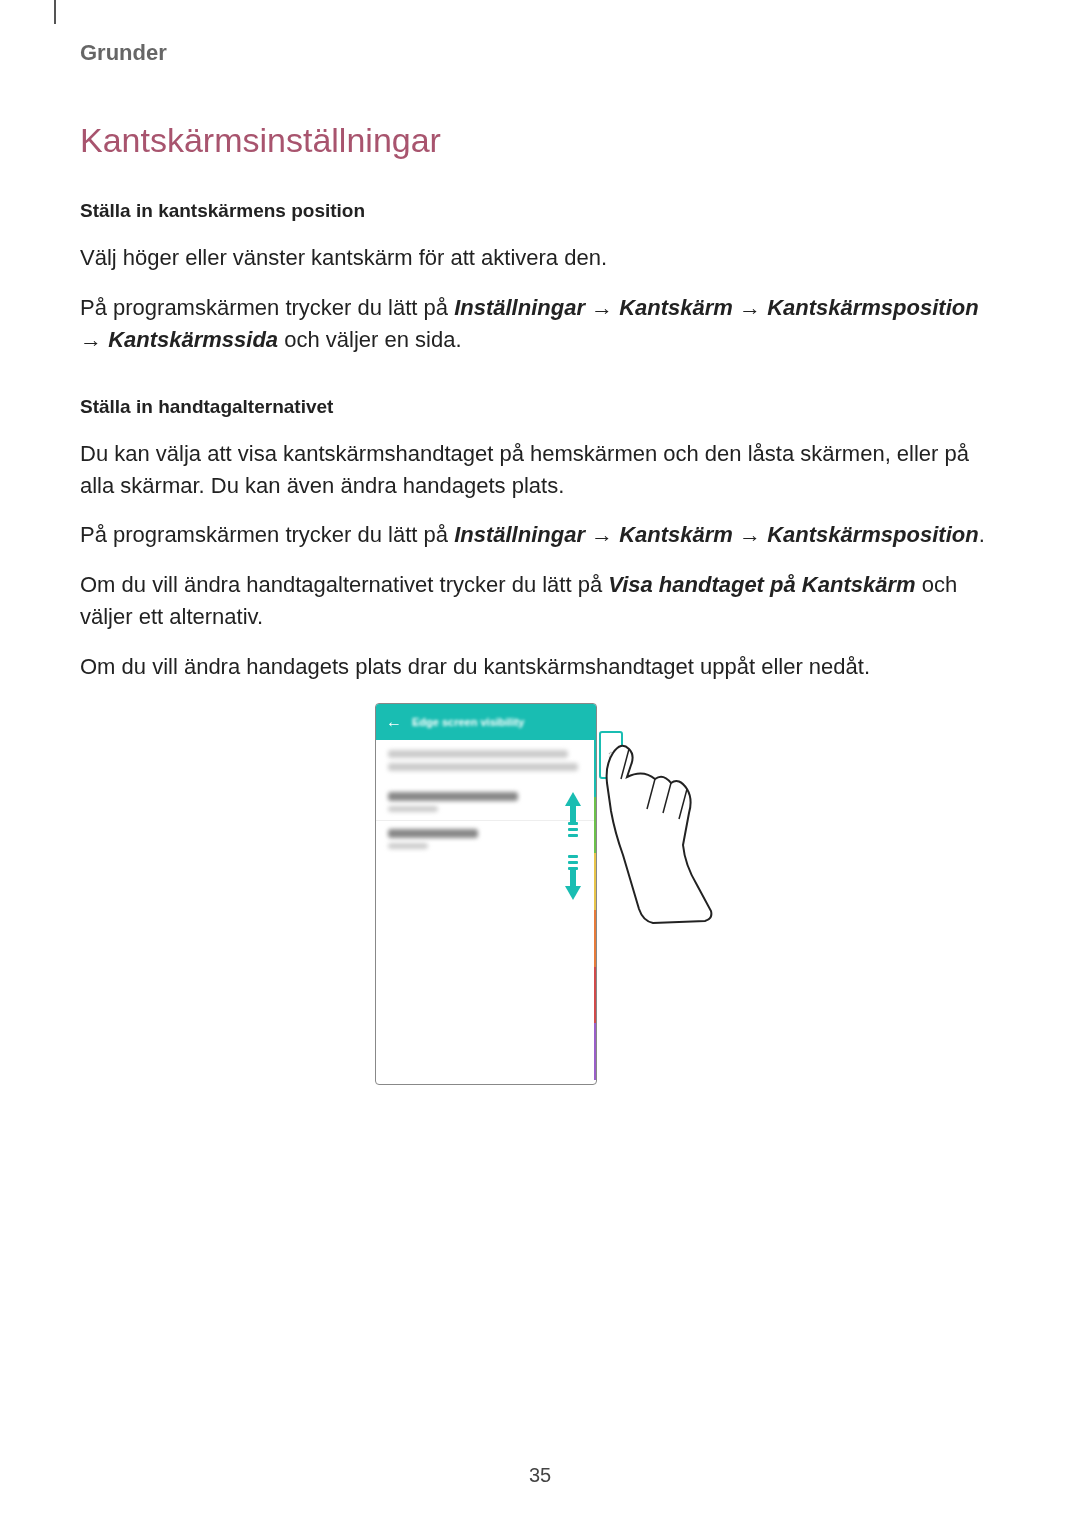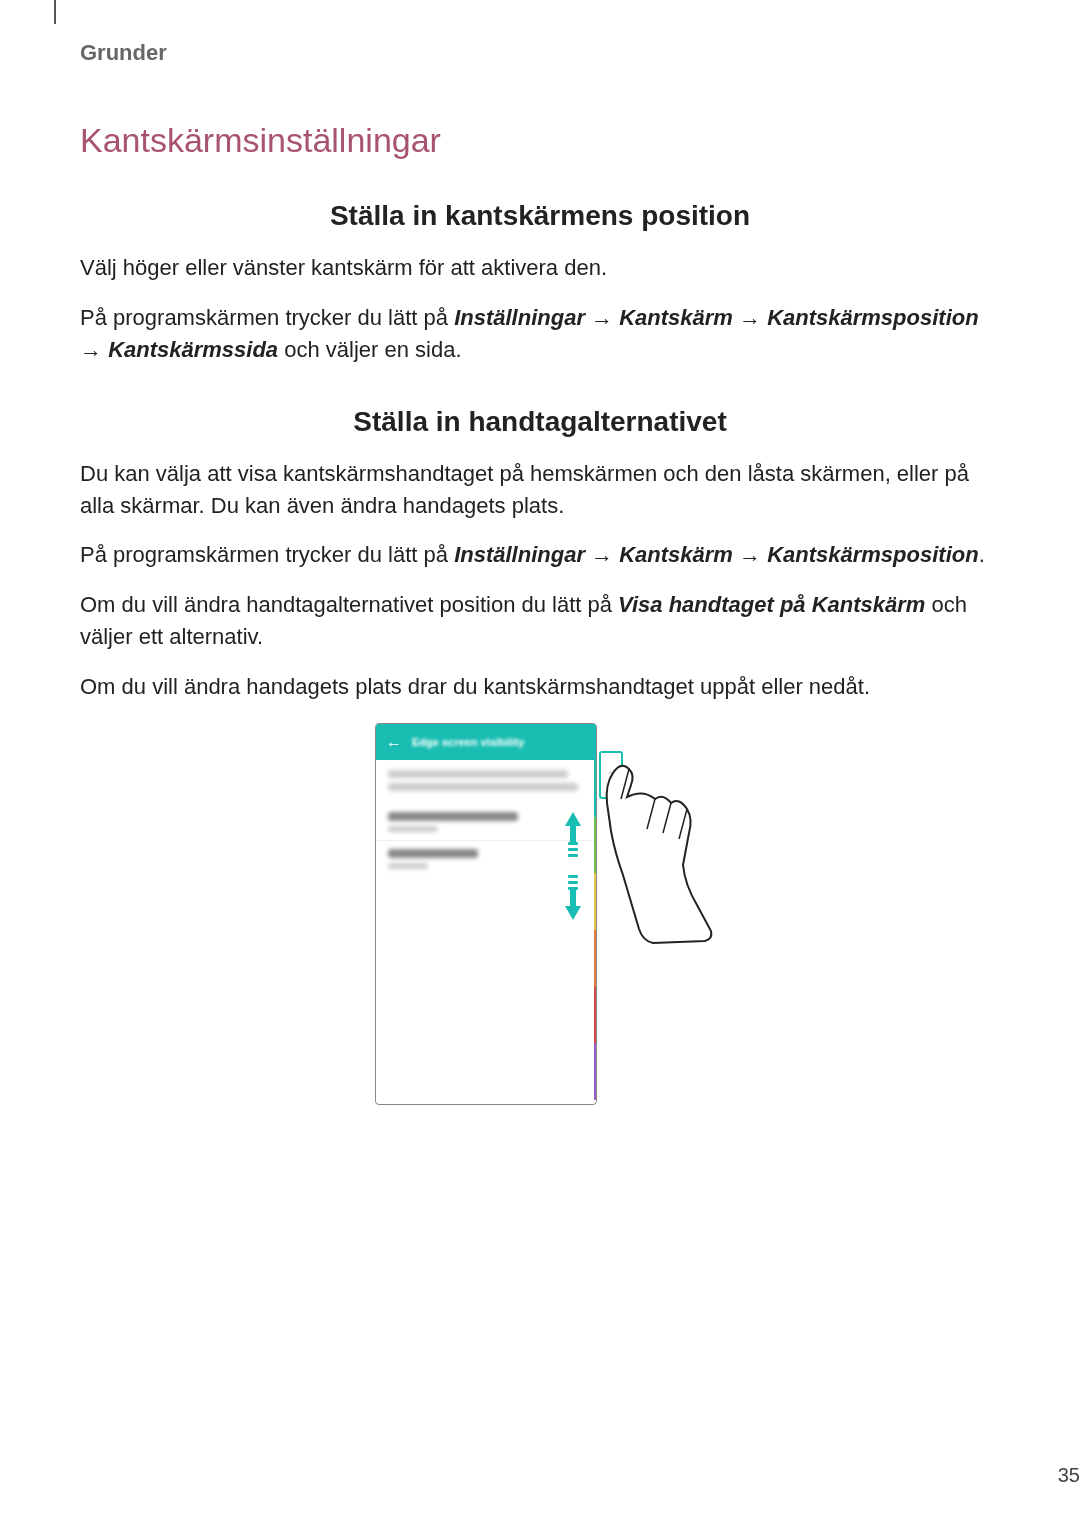--- a/index.html
+++ b/index.html
@@ -30,41 +30,40 @@
     margin-bottom: 55px;
     font-weight: 700;
   }
   .h1 {
     font-size: 34px;
     color: #a8546e;
     font-weight: 400;
     margin-bottom: 40px;
   }
   .h2 {
-    font-size: 28px;
+    font-size: 19px;
     font-weight: 700;
     color: #222;
     margin-bottom: 20px;
     margin-top: 40px;
-    text-align: center;
   }
   .p {
     font-size: 22px;
     line-height: 1.45;
     color: #222;
     margin-bottom: 18px;
   }
   .b { font-weight: 700; font-style: italic; }
   .arrow { font-weight: 400; }
   .page-num {
     position: absolute;
     bottom: 40px;
     left: 0;
     width: 100%;
-    text-align: right;
+    text-align: center;
     font-size: 20px;
     color: #444;
   }
   .figure-wrap {
     width: 100%;
     text-align: center;
     margin-top: 20px;
   }
   .figure {
     display: inline-block;
@@ -219,21 +218,21 @@
   <div class="p">
     <span>På programskärmen trycker du lätt på </span><span class="b">Inställningar</span><span class="arrow"> → </span><span class="b">Kantskärm</span><span class="arrow"> → </span><span class="b">Kantskärmsposition</span><span class="arrow"> → </span><span class="b">Kantskärmssida</span><span> och väljer en sida.</span>
   </div>
 
   <div class="h2">Ställa in handtagalternativet</div>
   <div class="p">Du kan välja att visa kantskärmshandtaget på hemskärmen och den låsta skärmen, eller på alla skärmar. Du kan även ändra handagets plats.</div>
   <div class="p">
     <span>På programskärmen trycker du lätt på </span><span class="b">Inställningar</span><span class="arrow"> → </span><span class="b">Kantskärm</span><span class="arrow"> → </span><span class="b">Kantskärmsposition</span><span>.</span>
   </div>
   <div class="p">
-    <span>Om du vill ändra handtagalternativet position du lätt på </span><span class="b">Visa handtaget på Kantskärm</span><span> och väljer ett alternativ.</span>
+    <span>Om du vill ändra handtagalternativet trycker du lätt på </span><span class="b">Visa handtaget på Kantskärm</span><span> och väljer ett alternativ.</span>
   </div>
   <div class="p">Om du vill ändra handagets plats drar du kantskärmshandtaget uppåt eller nedåt.</div>
 
   <div class="figure-wrap">
     <div class="figure">
       <div class="phone">
         <div class="phone-header">
           <span class="back-arrow">←</span>
           <span class="header-title">Edge screen visibility</span>
         </div>

